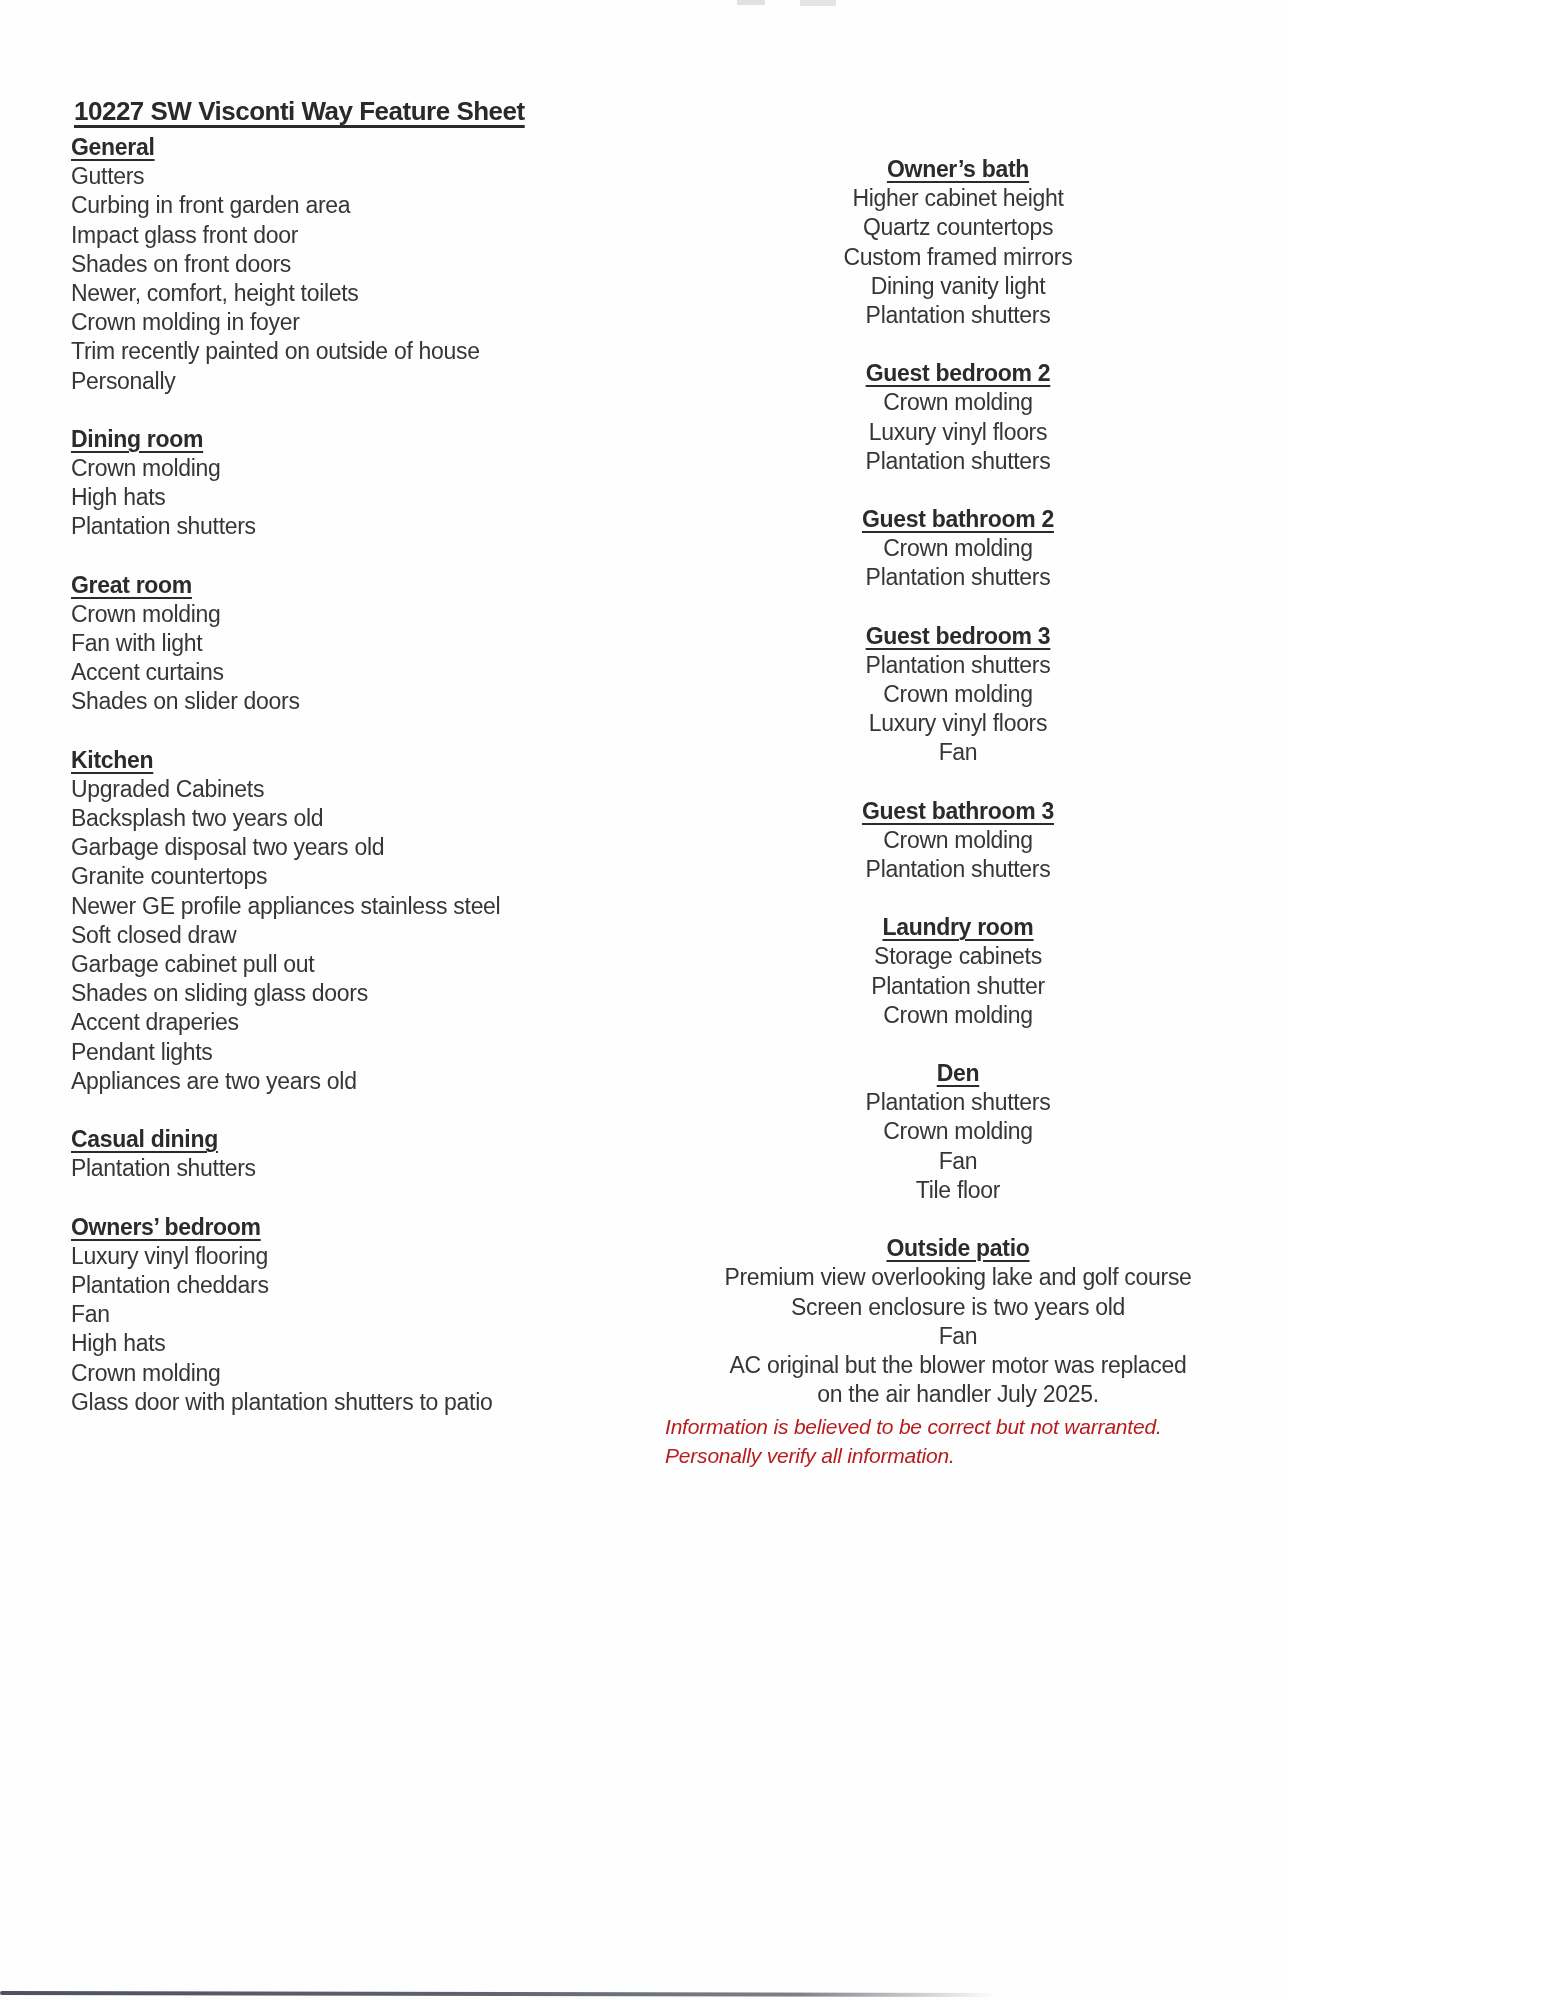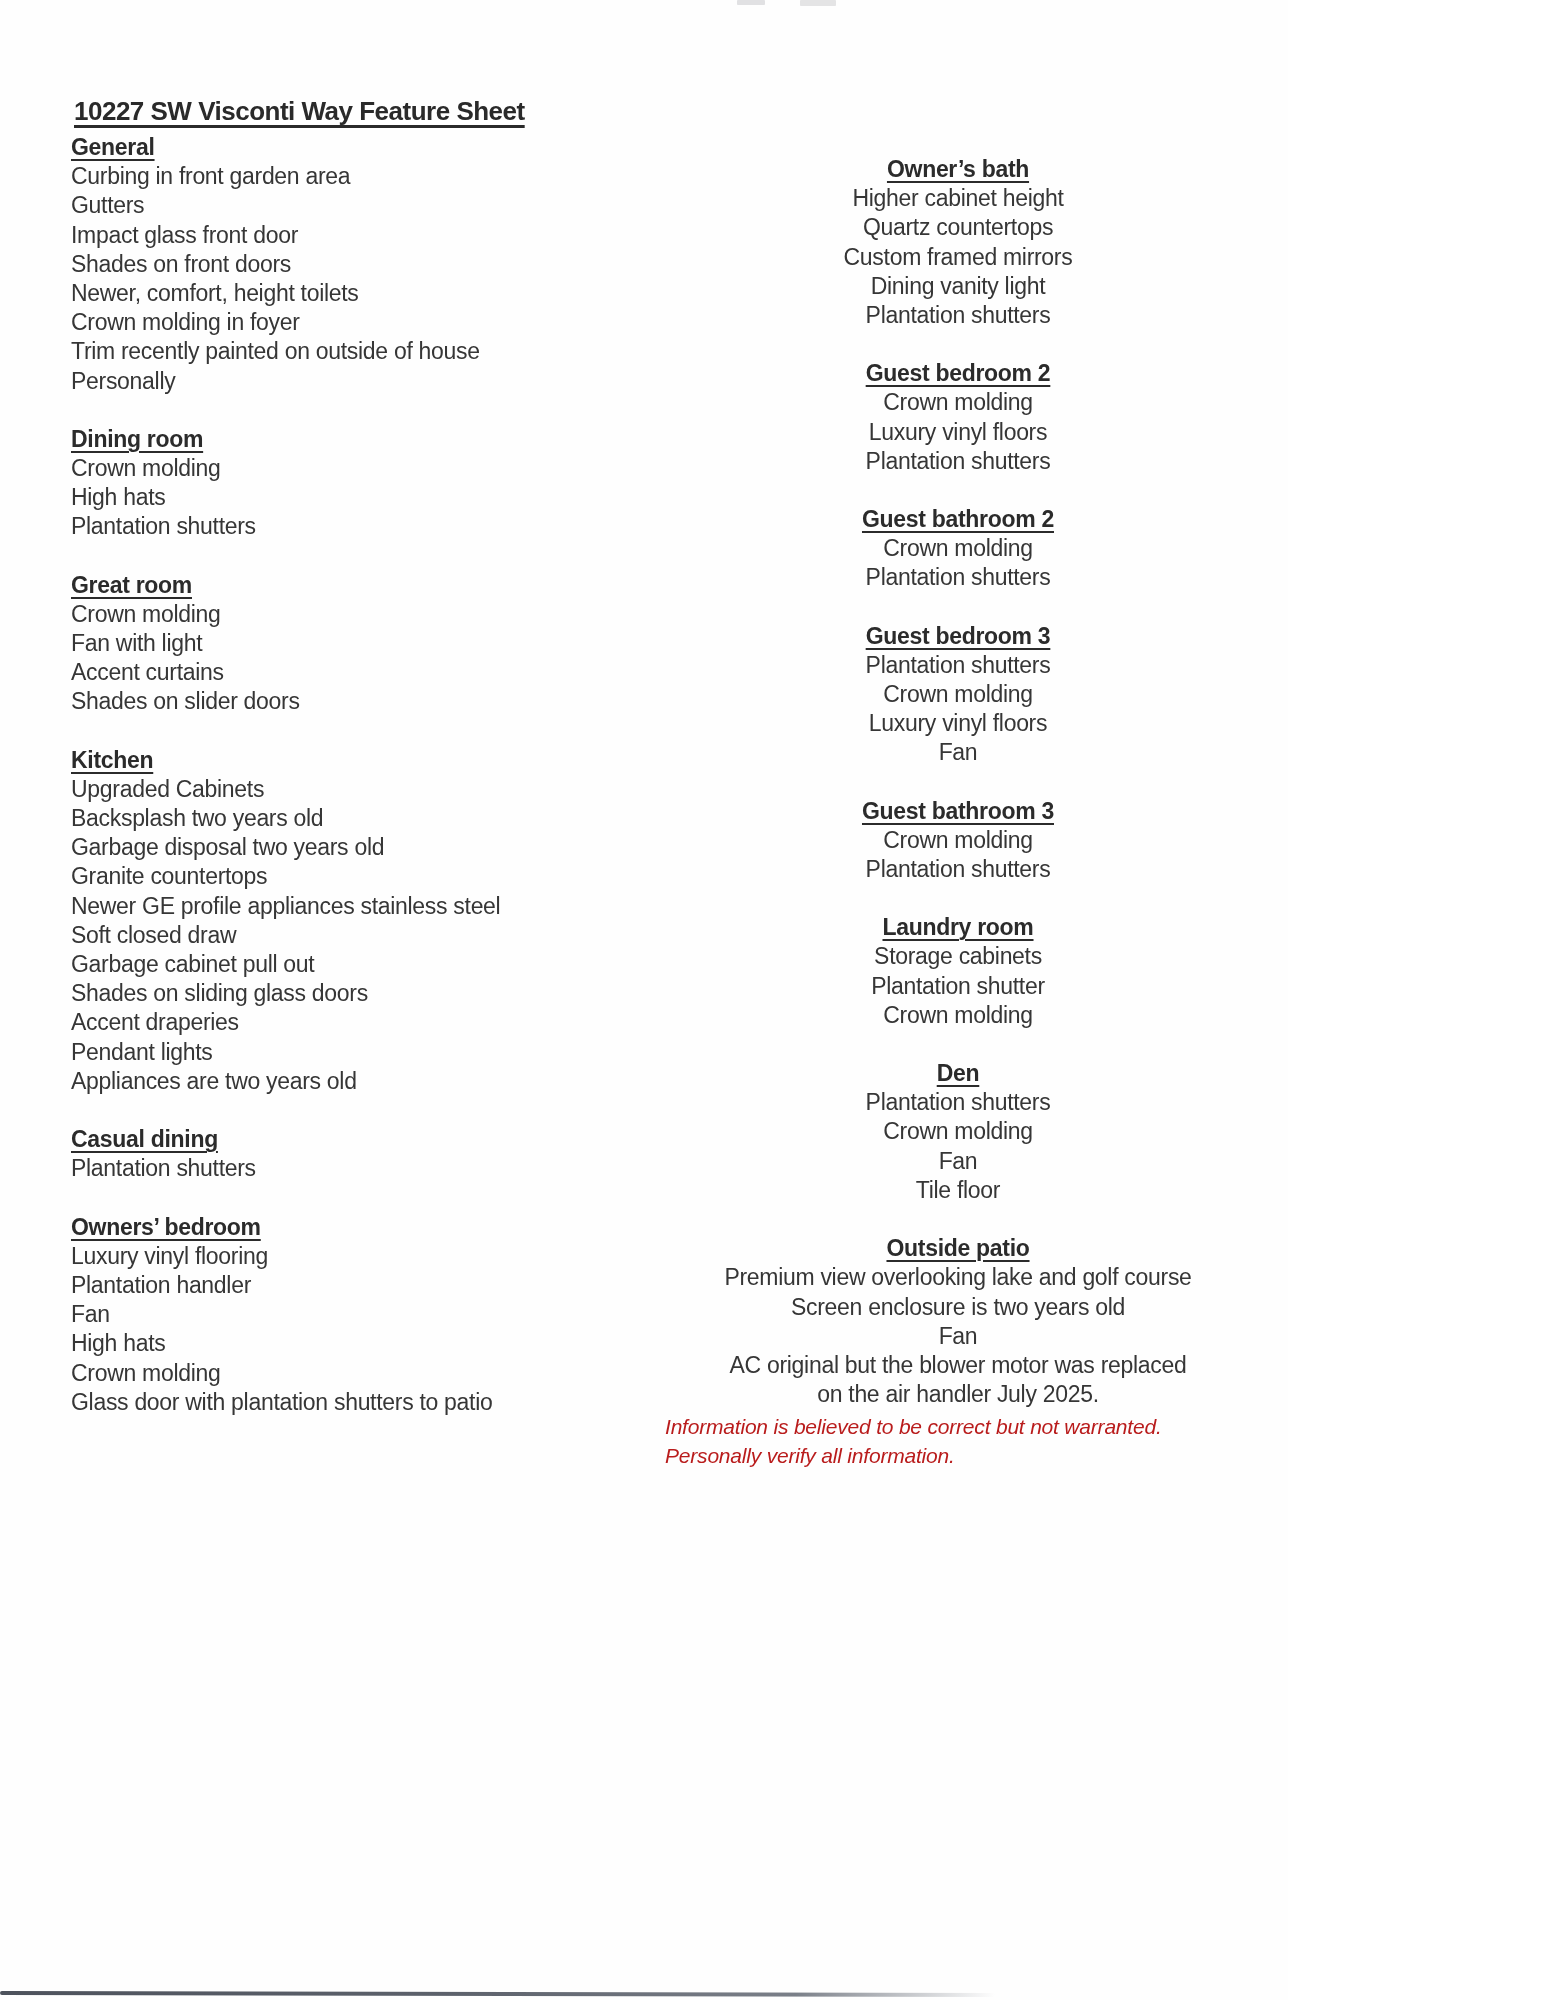--- a/index.html
+++ b/index.html
@@ -78,22 +78,22 @@
 <body style="color: rgb(51, 51, 51);">
 
 <div class="page">
 
   <h1 class="title">10227 SW Visconti Way Feature Sheet</h1>
 
   <div class="column column-left">
       <section class="section">
         <h2 class="section-heading">General</h2>
         <ul class="feature-list">
+          <li class="feature-item">Gutters</li>
           <li class="feature-item">Curbing in front garden area</li>
-          <li class="feature-item">Gutters</li>
           <li class="feature-item">Impact glass front door</li>
           <li class="feature-item">Shades on front doors</li>
           <li class="feature-item">Newer, comfort, height toilets</li>
           <li class="feature-item">Crown molding in foyer</li>
           <li class="feature-item">Trim recently painted on outside of house</li>
           <li class="feature-item">Personally</li>
         </ul>
       </section>
       <section class="section">
         <h2 class="section-heading">Dining room</h2>
@@ -131,21 +131,21 @@
       <section class="section">
         <h2 class="section-heading">Casual dining</h2>
         <ul class="feature-list">
           <li class="feature-item">Plantation shutters</li>
         </ul>
       </section>
       <section class="section">
         <h2 class="section-heading">Owners’ bedroom</h2>
         <ul class="feature-list">
           <li class="feature-item">Luxury vinyl flooring</li>
-          <li class="feature-item">Plantation handler</li>
+          <li class="feature-item">Plantation cheddars</li>
           <li class="feature-item">Fan</li>
           <li class="feature-item">High hats</li>
           <li class="feature-item">Crown molding</li>
           <li class="feature-item">Glass door with plantation shutters to patio</li>
         </ul>
       </section>
     </div>
 
   <div class="column column-right">
       <section class="section">

